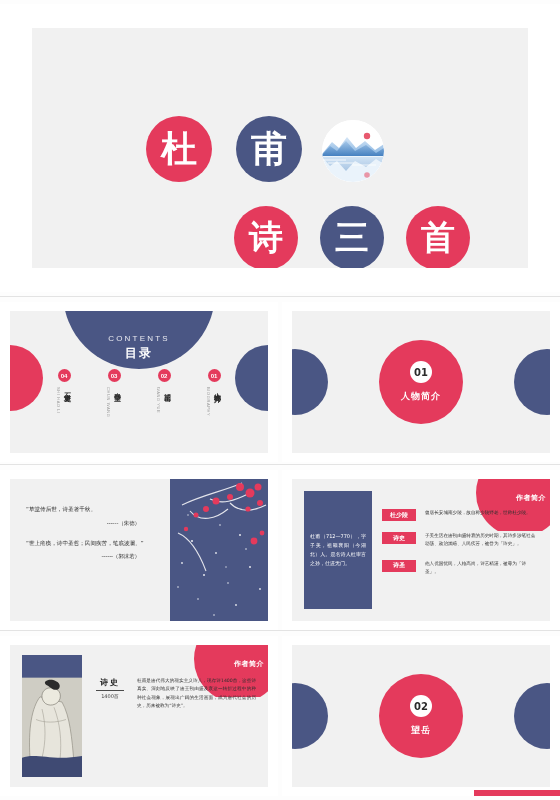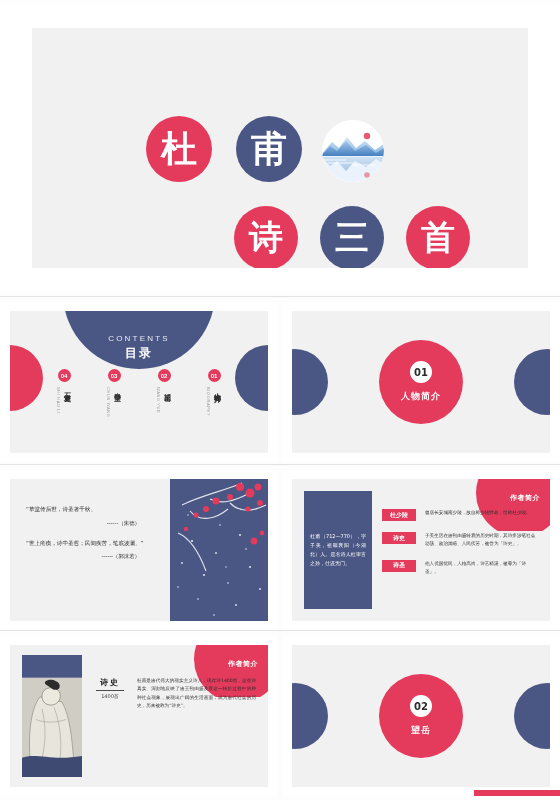--- a/index.html
+++ b/index.html
@@ -72,21 +72,21 @@
   .q-line{font-size:5.6px;color:#2c2c2c;font-family:"DejaVu Sans",sans-serif;line-height:1.7;}
   .q-attr{font-size:5.4px;color:#2c2c2c;text-align:right;margin-top:5px;margin-right:18px;
           font-family:"DejaVu Sans",sans-serif;}
   .q-gap{height:12px;}
   .plum{position:absolute;right:0;top:0;bottom:0;width:98px;background:#4a5684;overflow:hidden;}
   .plum svg{position:absolute;inset:0;width:100%;height:100%;}
 
   
   .corner-badge{position:absolute;right:0;top:0;width:74px;height:52px;overflow:hidden;}
   .corner-badge .fill{position:absolute;right:-14px;top:-30px;width:88px;height:88px;border-radius:50%;background:#e43a5c;}
-  .corner-badge .txt{position:absolute;right:10px;top:14px;color:#fff;font-size:7px;font-weight:bold;
+  .corner-badge .txt{position:absolute;right:4px;top:14px;color:#fff;font-size:7px;font-weight:bold;
                      letter-spacing:.5px;font-family:"DejaVu Sans",sans-serif;}
 
   .bluepanel{position:absolute;left:12px;top:12px;bottom:12px;width:68px;background:#4a5684;
              display:flex;align-items:center;justify-content:center;}
   .bluepanel p{color:#fff;font-size:5px;line-height:1.85;margin:0;padding:0 6px;
                font-family:"DejaVu Sans",sans-serif;text-align:justify;}
 
   .rows{position:absolute;left:90px;top:30px;right:14px;}
   .inforow{display:flex;align-items:flex-start;margin-bottom:11px;}
   .tag{flex:0 0 auto;width:34px;height:12px;background:#e43a5c;color:#fff;font-size:6px;font-weight:bold;

